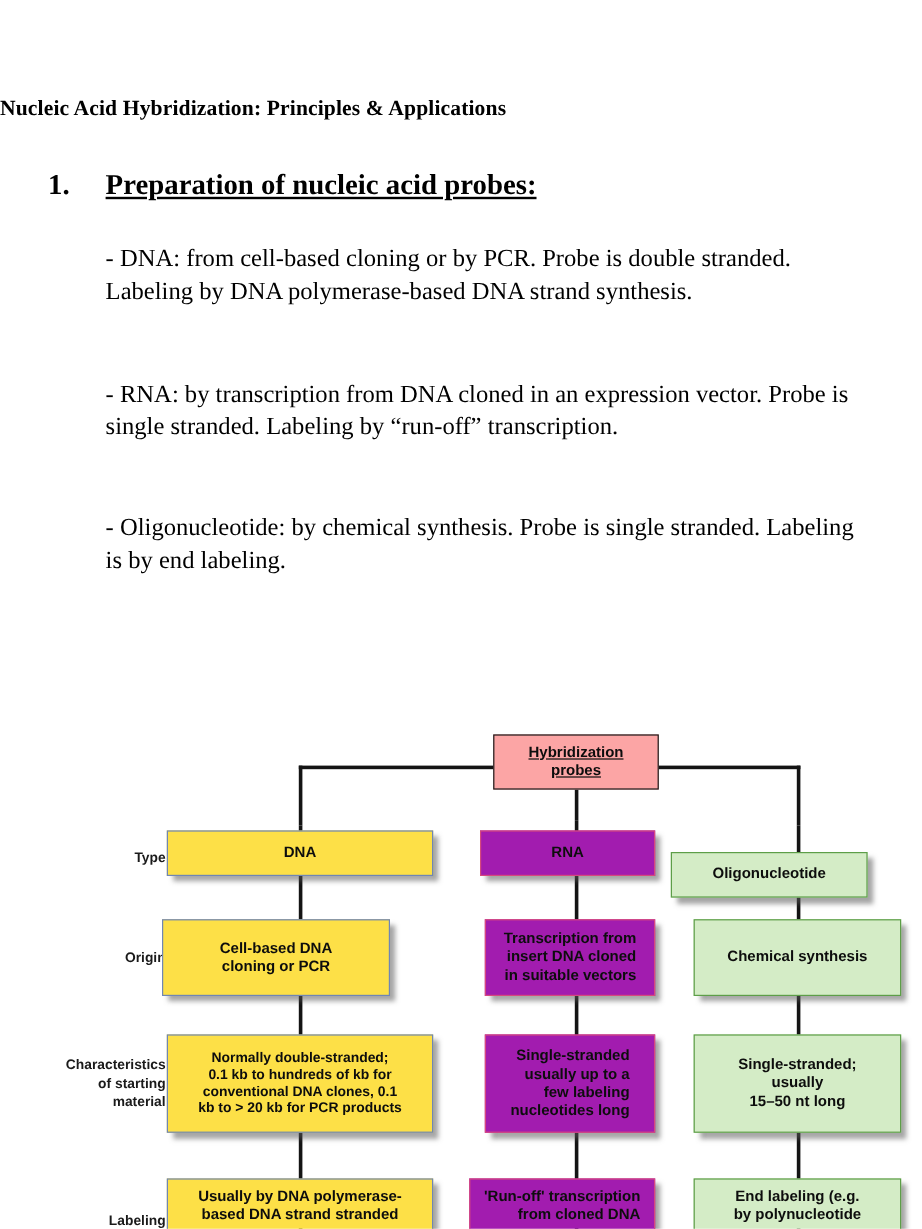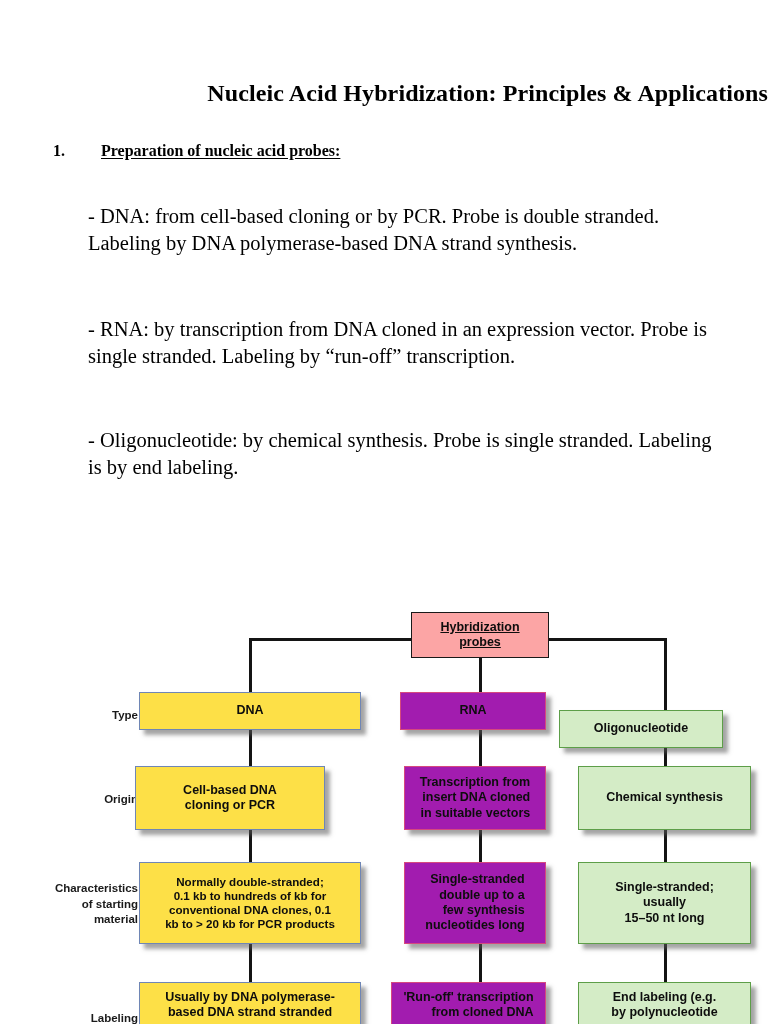--- a/index.html
+++ b/index.html
@@ -15,36 +15,35 @@
     font-family: "Liberation Serif", serif;
     color: #000000;
   }
 
   
   .slide-title {
     position: absolute;
     top: 80px;
     left: 0;
     width: 768px;
-    text-align: right;
-    font-family: "Liberation Serif", serif;
-    font-weight: bold;
-    font-size: 24px;
+    text-align: left;
+    font-family: "Liberation Serif", serif;
+    font-weight: bold;
+    font-size: 18px;
     letter-spacing: 0.1px;
   }
 
   .numbered-heading {
     position: absolute;
     top: 142px;
     left: 40px;
     width: 700px;
     font-family: "Liberation Serif", serif;
     font-weight: bold;
-    font-size: 16px;
-    margin-left: 13px;
+    font-size: 24px;
   }
   .numbered-heading .num {
     display: inline-block;
     width: 48px;
   }
   .numbered-heading .heading-text {
     text-decoration: underline;
     text-underline-offset: 2px;
   }
 
@@ -214,22 +213,22 @@
     <span class="node-text">
       <span>Transcription from</span><br>
       <span>insert DNA cloned</span><br>
       <span>in suitable vectors</span>
     </span>
   </div>
 
   <div class="node pink" style="left:404px; top:266px; width:142px; height:82px;">
     <span class="node-text">
       <span>Single-stranded</span><br>
-      <span>double up to a</span><br>
-      <span>few synthesis</span><br>
+      <span>usually up to a</span><br>
+      <span>few labeling</span><br>
       <span>nucleotides long</span>
     </span>
   </div>
 
   <div class="node pink" style="left:391px; top:386px; width:155px; height:62px; align-items:flex-start; padding-top:7px;">
     <span class="node-text">
       <span>'Run-off' transcription</span><br>
       <span>from cloned DNA</span>
     </span>
   </div>

